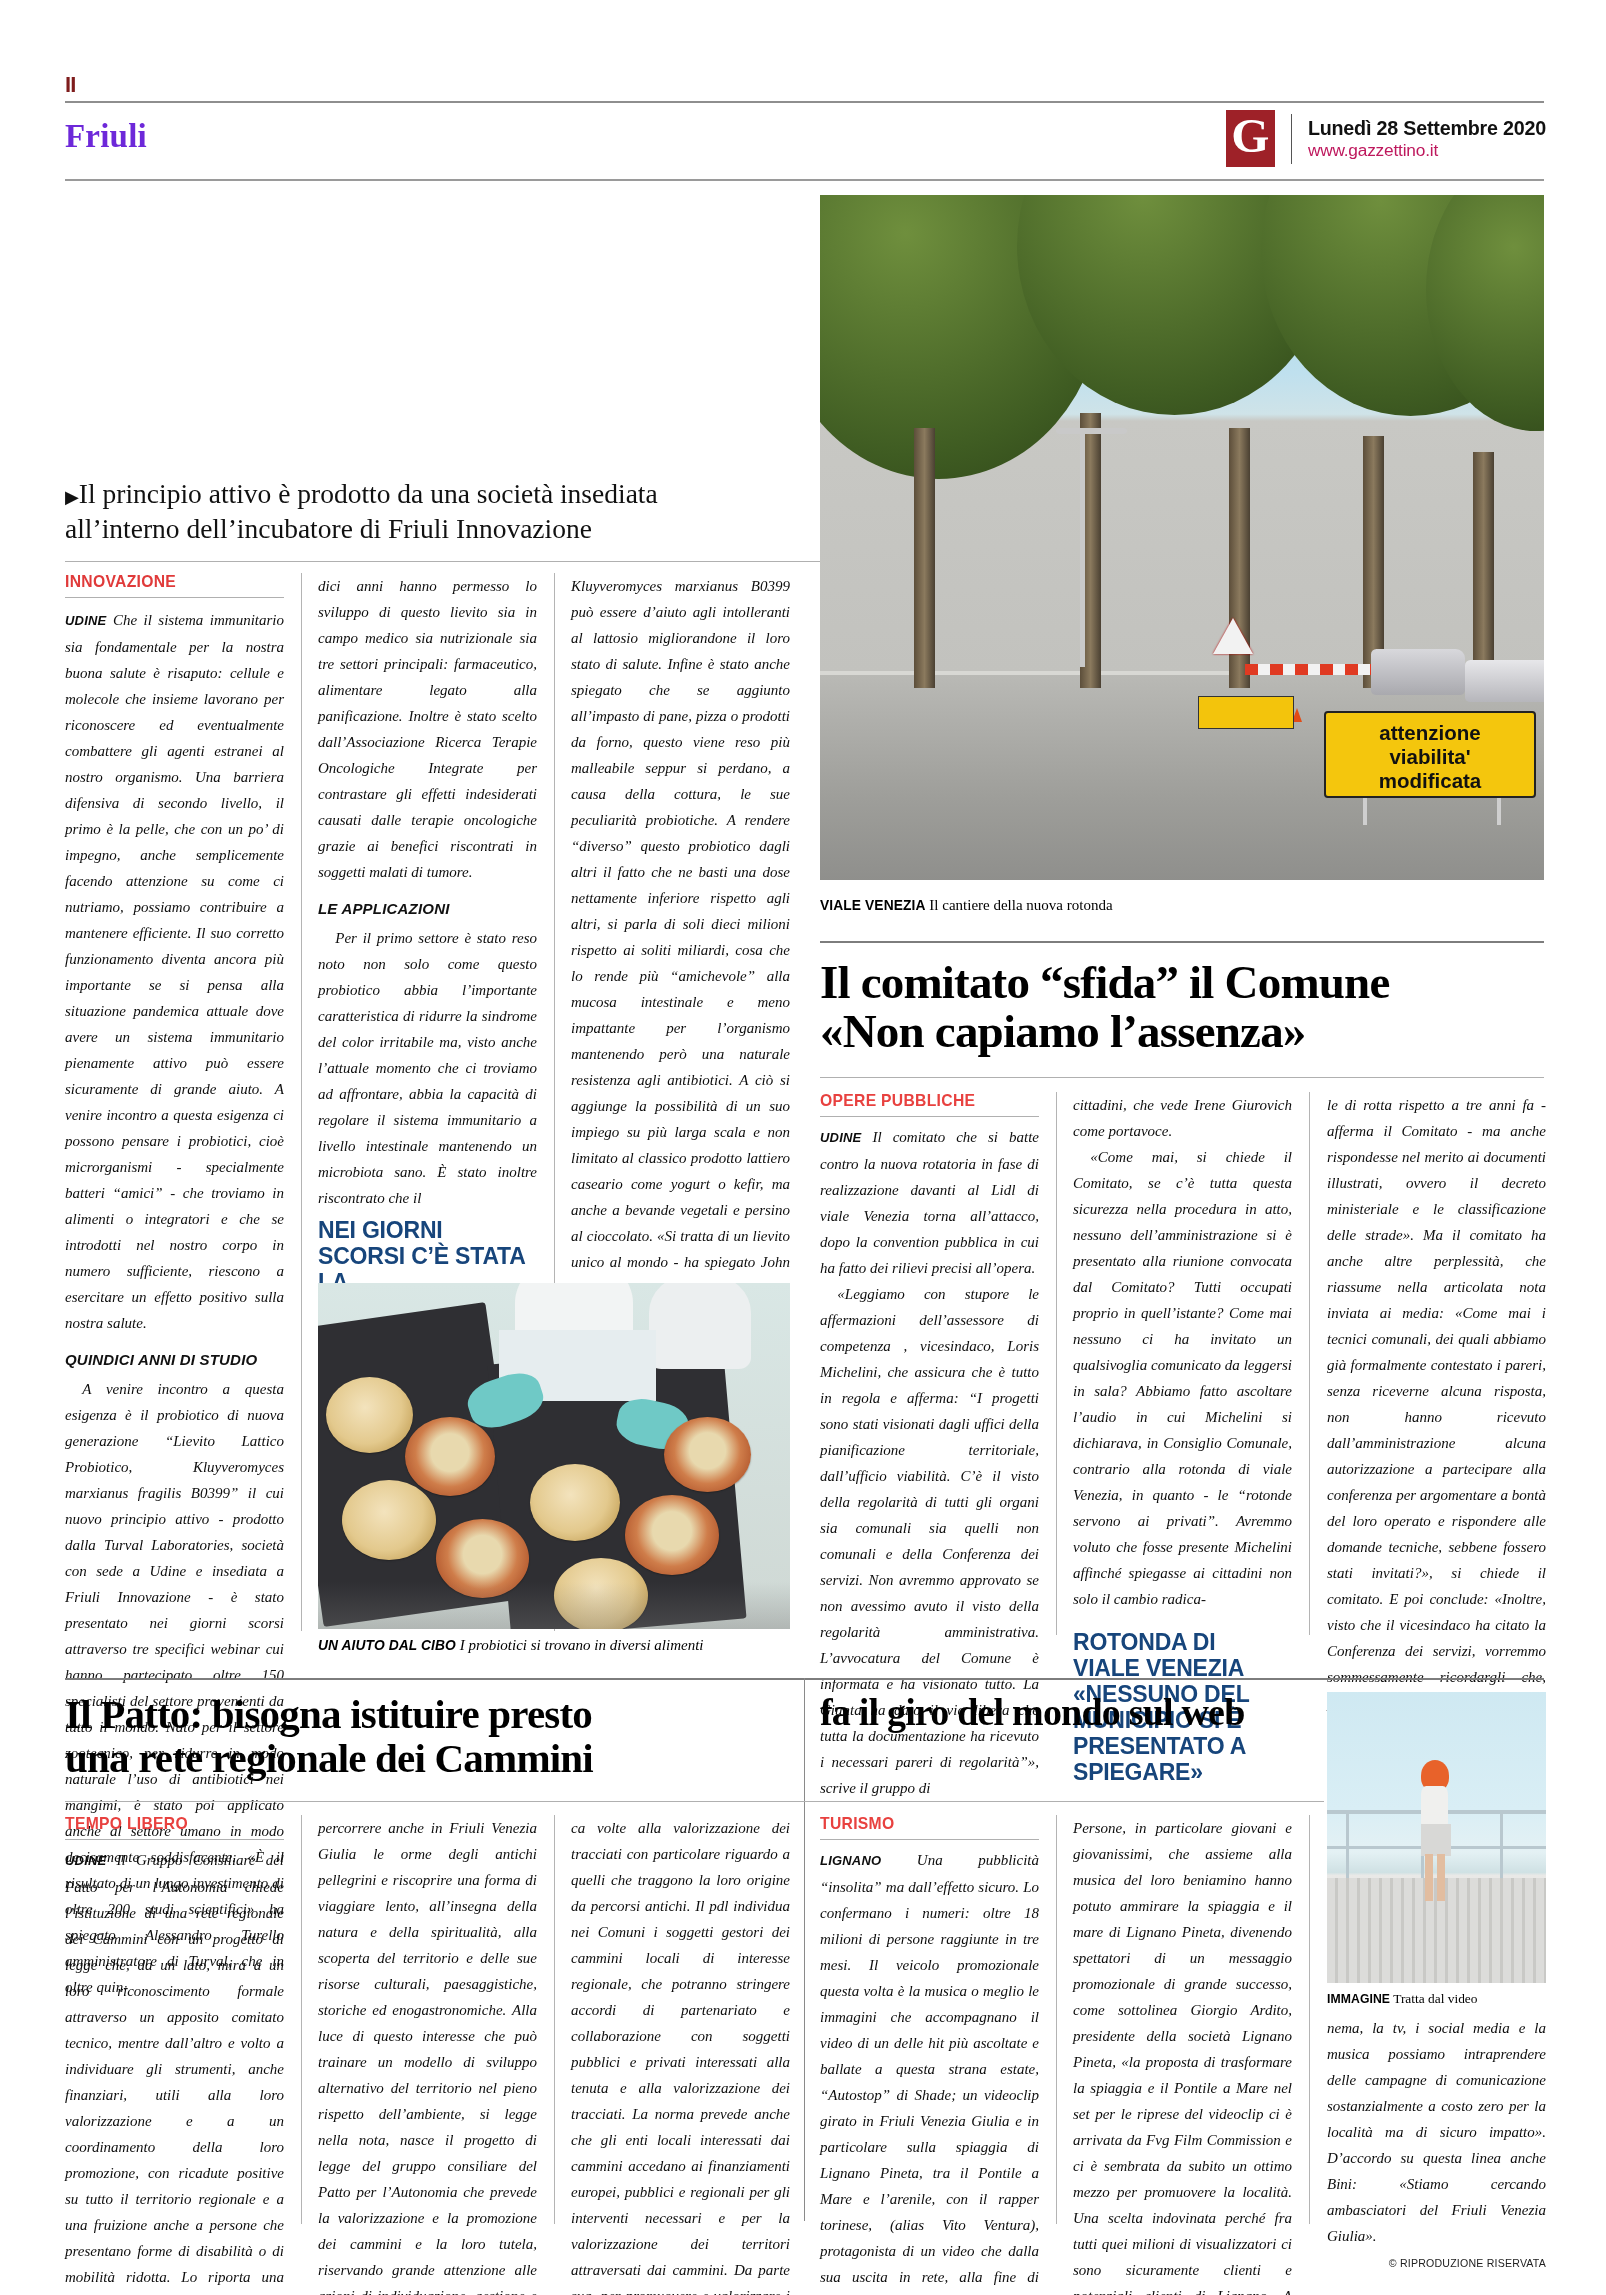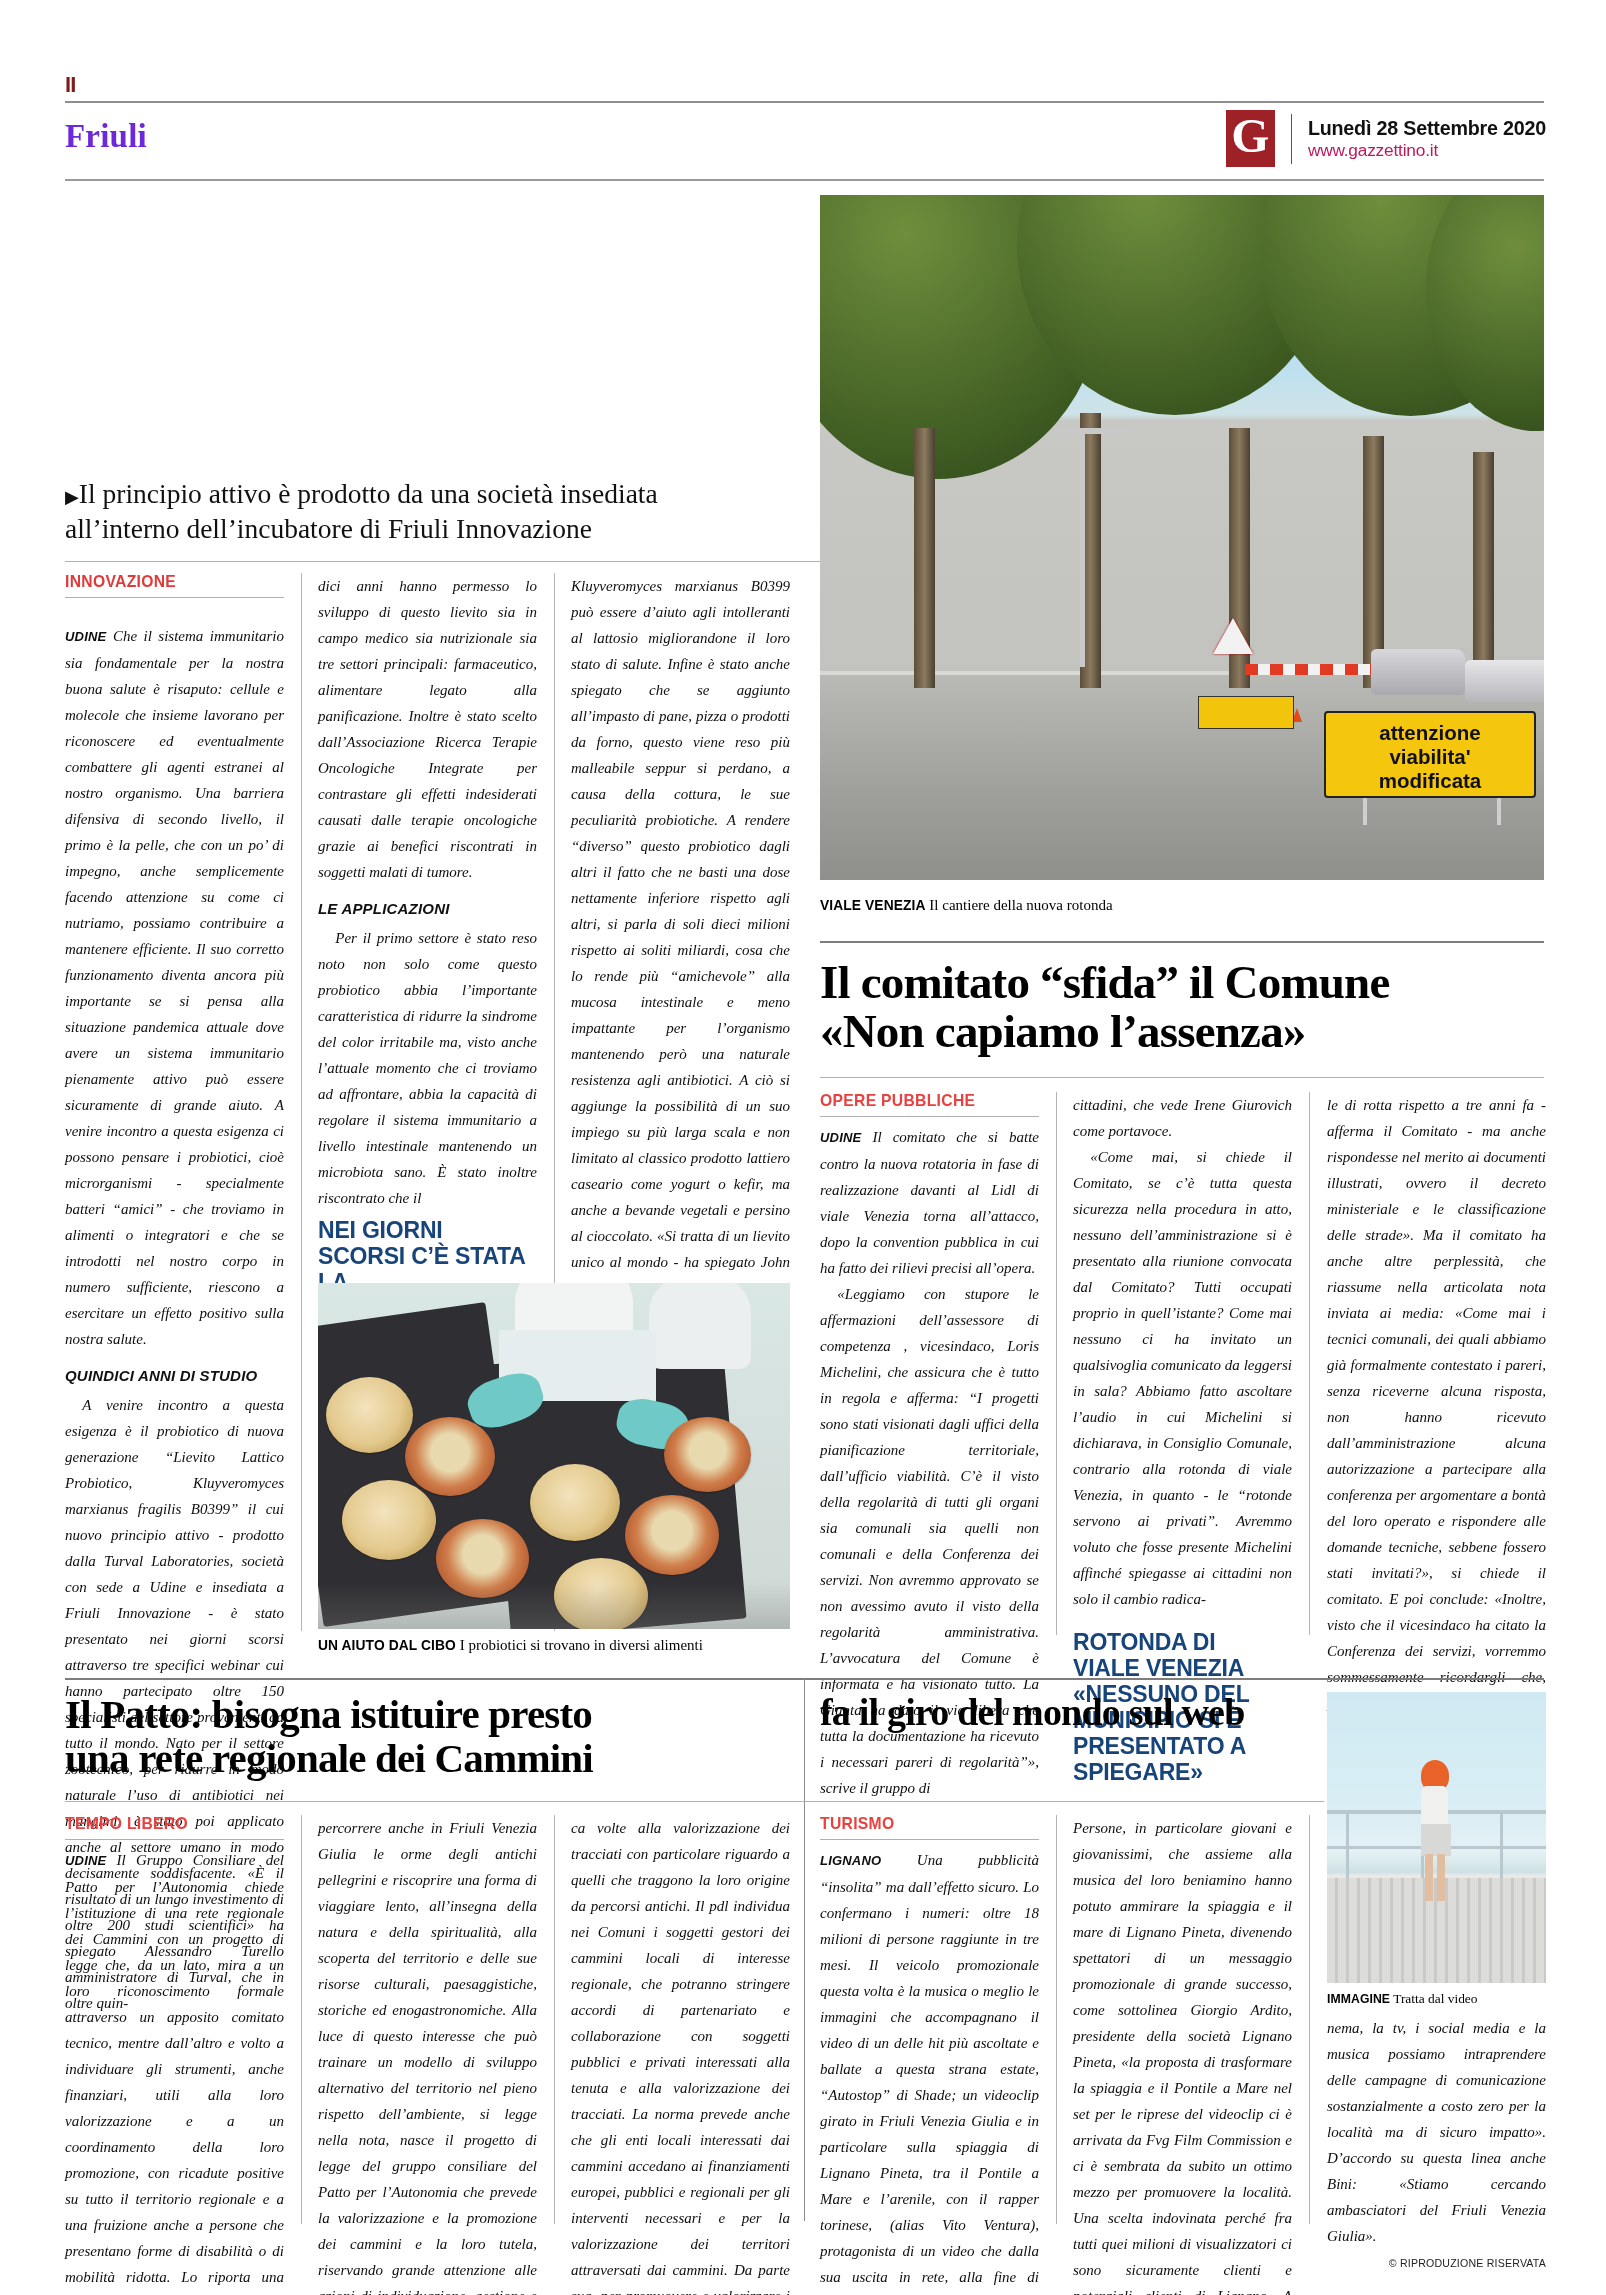--- a/index.html
+++ b/index.html
@@ -99,21 +99,21 @@
   <div style="position:absolute;left:65px;top:478px;width:771px;font-family:'Liberation Serif',serif;font-size:27.5px;line-height:32px;color:#111;">
     <div><span style="font-size:18px;">▶</span><span>Il principio attivo è prodotto da una società insediata</span></div>
     <div>all’interno dell’incubatore di Friuli Innovazione</div>
   </div>
 
   <div class="thinrule" style="left:65px;top:561px;width:755px;"></div>
 
   <div style="position:absolute;left:65px;top:573px;width:219px;">
     <div class="kicker">INNOVAZIONE</div>
     <div class="kick-rule"></div>
-    <div class="body-col" style="margin-top:26px;">
+    <div class="body-col" style="margin-top:10px;">
       <p class="first"><span class="dateline">UDINE</span> <span>Che il sistema immunitario sia fondamentale per la nostra buona salute è risaputo: cellule e molecole che insieme lavorano per riconoscere ed eventualmente combattere gli agenti estranei al nostro organismo. Una barriera difensiva di secondo livello, il primo è la pelle, che con un po’ di impegno, anche semplicemente facendo attenzione su come ci nutriamo, possiamo contribuire a mantenere efficiente. Il suo corretto funzionamento diventa ancora più importante se si pensa alla situazione pandemica attuale dove avere un sistema immunitario pienamente attivo può essere sicuramente di grande aiuto. A venire incontro a questa esigenza ci possono pensare i probiotici, cioè microrganismi - specialmente batteri “amici” - che troviamo in alimenti o integratori e che se introdotti nel nostro corpo in numero sufficiente, riescono a esercitare un effetto positivo sulla nostra salute.</span></p>
       <div class="subhead">QUINDICI ANNI DI STUDIO</div>
       <p>A venire incontro a questa esigenza è il probiotico di nuova generazione “Lievito Lattico Probiotico, Kluyveromyces marxianus fragilis B0399” il cui nuovo principio attivo - prodotto dalla Turval Laboratories, società con sede a Udine e insediata a Friuli Innovazione - è stato presentato nei giorni scorsi attraverso tre specifici webinar cui hanno partecipato oltre 150 specialisti del settore provenienti da tutto il mondo. Nato per il settore zootecnico, per ridurre in modo naturale l’uso di antibiotici nei mangimi, è stato poi applicato anche al settore umano in modo decisamente soddisfacente. «È il risultato di un lungo investimento di oltre 200 studi scientifici» ha spiegato Alessandro Turello amministratore di Turval, che in oltre quin-</p>
     </div>
   </div>
   <div class="vrule" style="left:301px;top:573px;height:1058px;"></div>
 
   <div style="position:absolute;left:318px;top:573px;width:219px;">
     <div class="body-col">
       <p class="first">dici anni hanno permesso lo sviluppo di questo lievito sia in campo medico sia nutrizionale sia tre settori principali: farmaceutico, alimentare legato alla panificazione. Inoltre è stato scelto dall’Associazione Ricerca Terapie Oncologiche Integrate per contrastare gli effetti indesiderati causati dalle terapie oncologiche grazie ai benefici riscontrati in soggetti malati di tumore.</p>
@@ -143,21 +143,21 @@
     <div class="pizza" style="left:7.9px;top:94px;width:87px;height:76px;"></div>
     <div class="pizza t" style="left:87px;top:134px;width:90px;height:79px;"></div>
     <div class="pizza" style="left:23.6px;top:197px;width:94px;height:80px;"></div>
     <div class="pizza t" style="left:118px;top:236px;width:93px;height:79px;"></div>
     <div class="pizza" style="left:212px;top:181px;width:90px;height:77px;"></div>
     <div class="pizza t" style="left:307px;top:212px;width:94px;height:80px;"></div>
     <div class="pizza" style="left:236px;top:275px;width:94px;height:75px;"></div>
     <div class="pizza t" style="left:346px;top:134px;width:87px;height:75px;"></div>
     <div style="position:absolute;left:0;bottom:0;width:100%;height:47px;background:linear-gradient(rgba(180,180,180,0),rgba(120,120,120,.35));"></div>
   </div>
-  <div class="caption" style="position:absolute;left:318px;top:1637px;width:472px;">
+  <div class="caption" style="position:absolute;left:318px;top:1637px;width:472px;font-style:italic;">
     <b>UN AIUTO DAL CIBO</b><span> I probiotici si trovano in diversi alimenti</span>
   </div>
 
   <div class="photo ph-street" style="left:820px;top:195px;width:724px;height:685px;">
     <div class="road"></div>
     <div class="kerb"></div>
 
     <div class="canopy" style="left:-47px;top:-94px;width:331px;height:378px;"></div>
     <div class="canopy" style="left:197px;top:-118px;width:315px;height:338px;"></div>
     <div class="canopy" style="left:441px;top:-110px;width:299px;height:331px;"></div>

